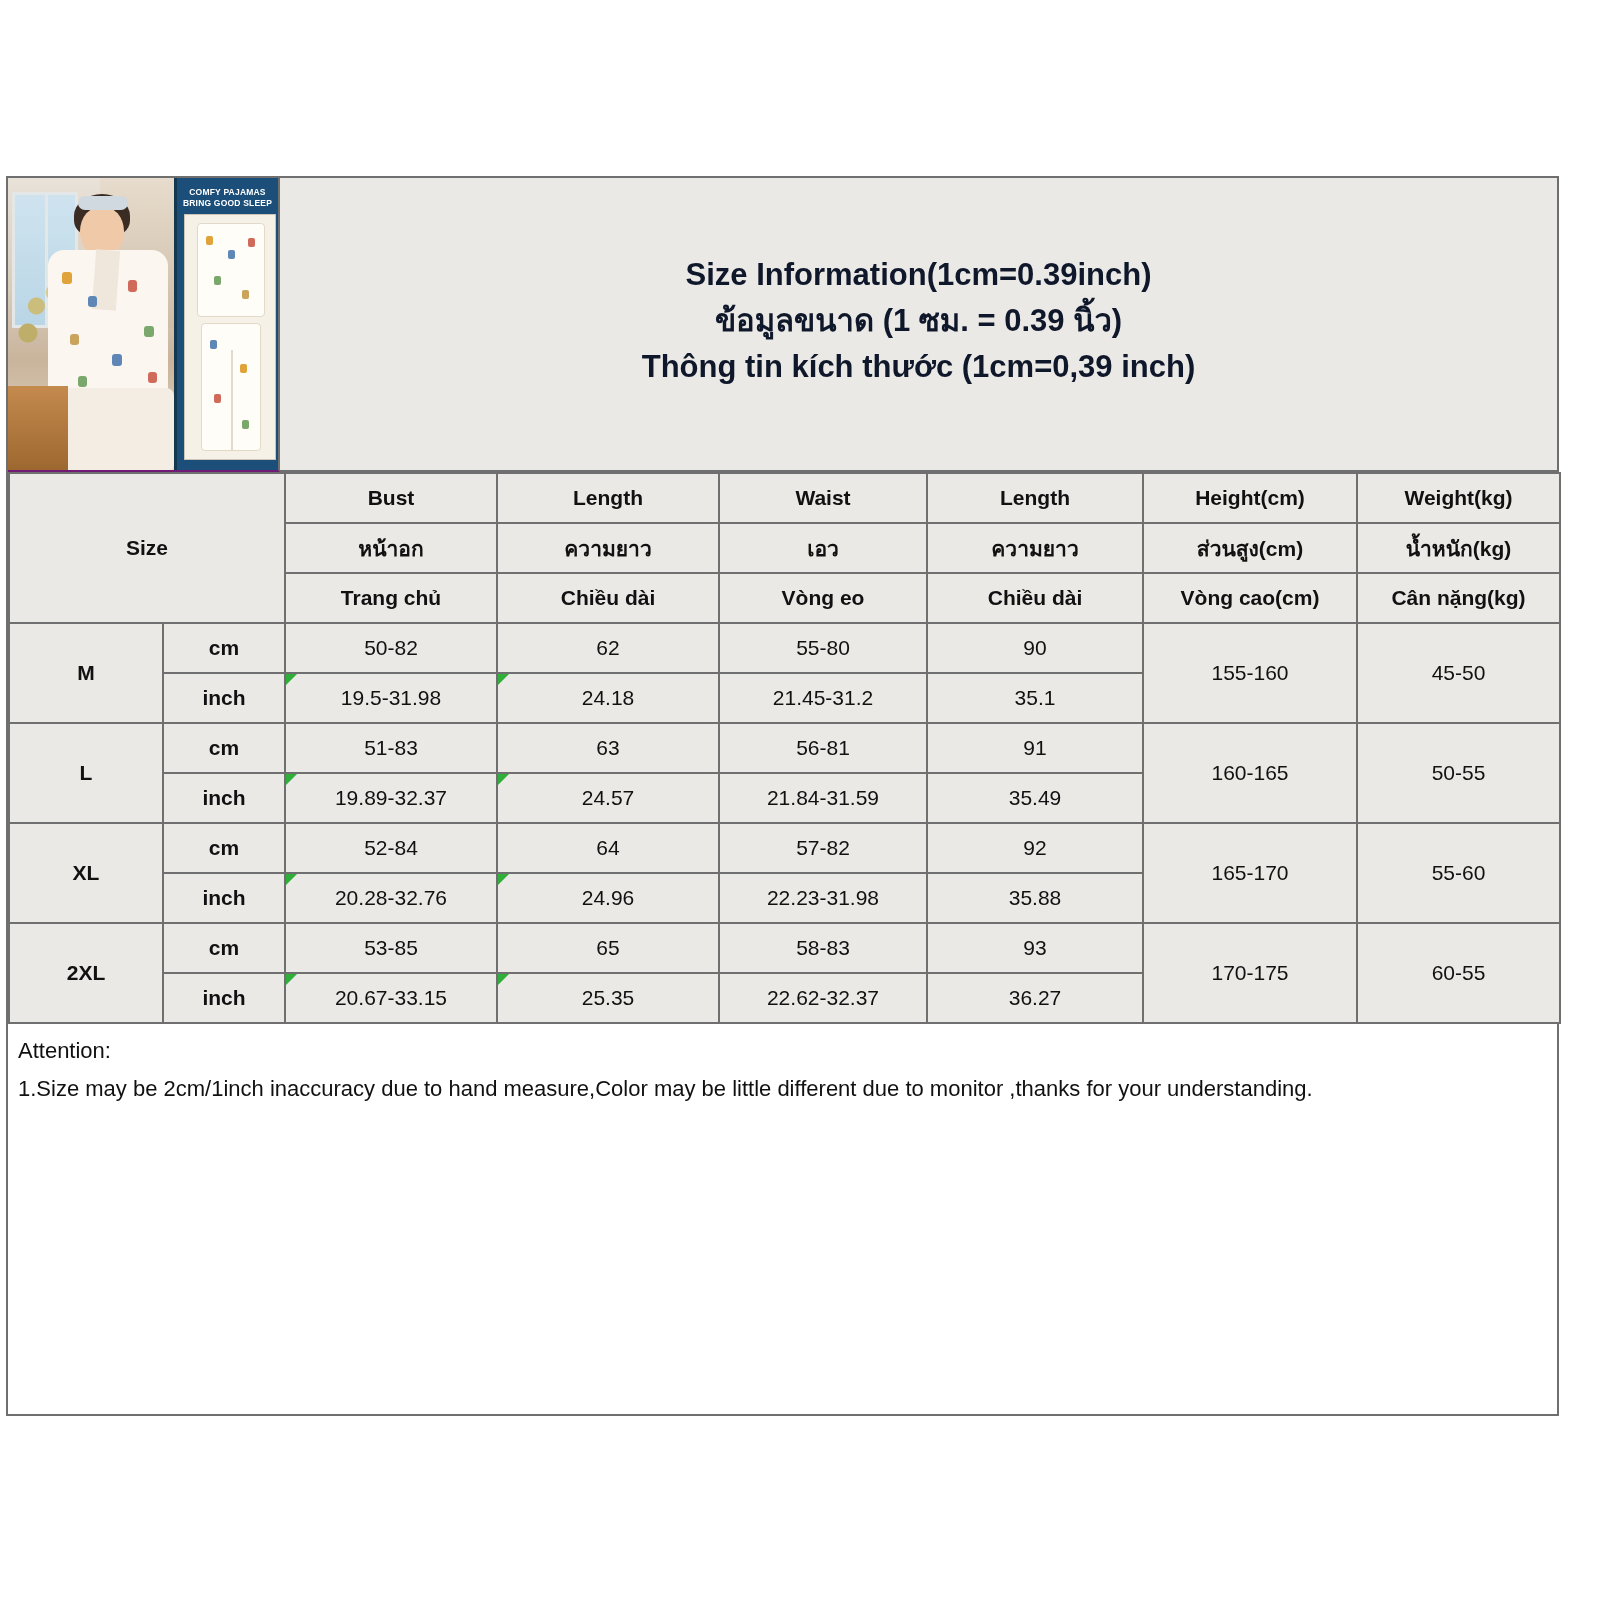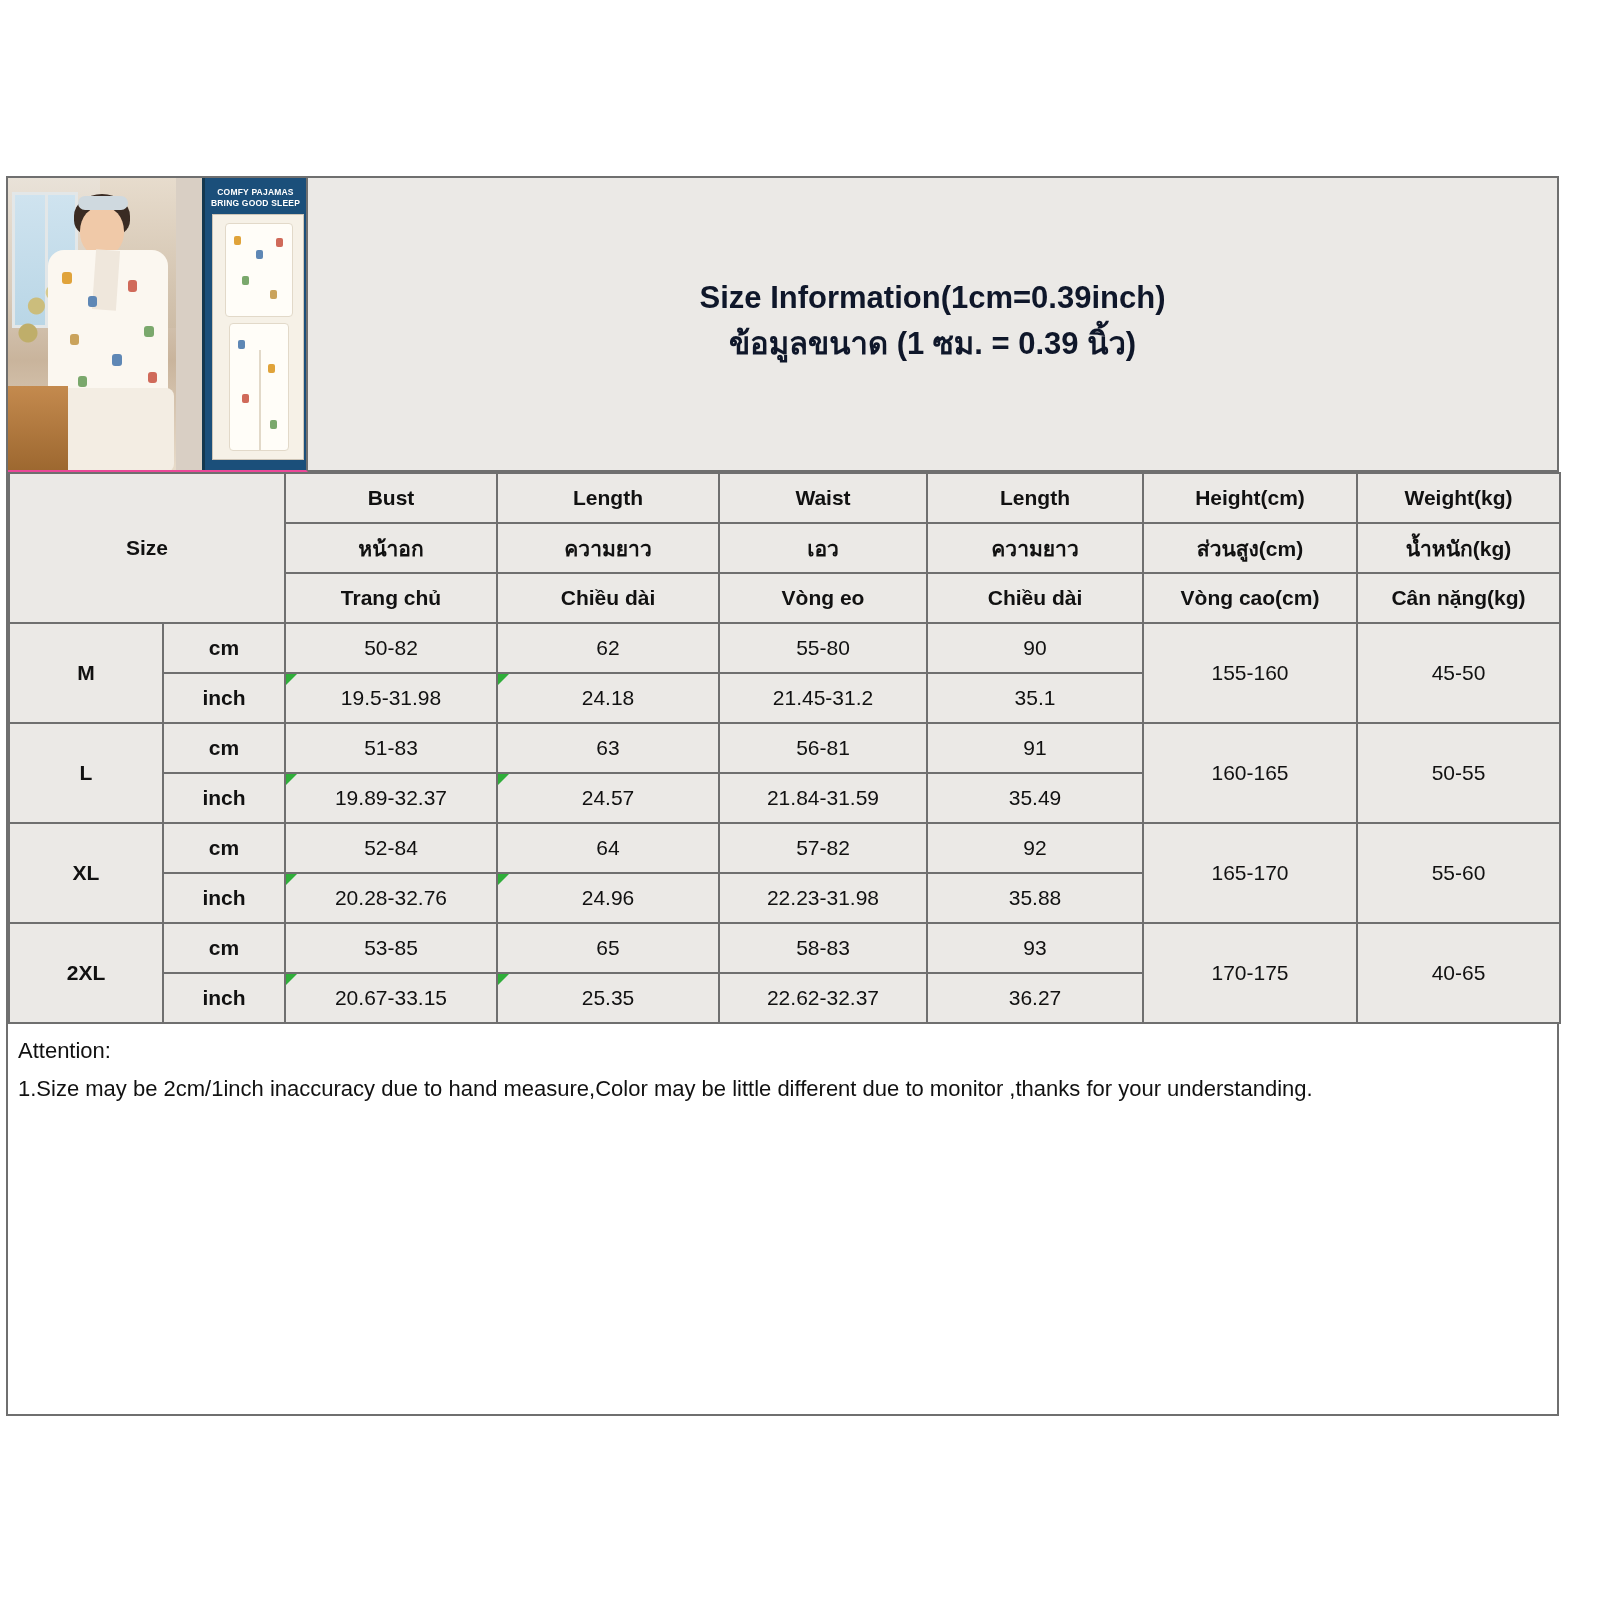--- a/index.html
+++ b/index.html
@@ -31,25 +31,25 @@
     background: #ffffff;
   }
 
   
   .top-area {
     display: flex;
     height: 294px;
     box-sizing: border-box;
   }
   .photo-cell {
-    width: 300px;
+    width: 272px;
     height: 294px;
     box-sizing: border-box;
     border-right: 2px solid #6f6f6f;
-    border-bottom: 2px solid #ec4899;
+    border-bottom: 2px solid #701a75;
     position: relative;
     overflow: hidden;
     background: #d9cfc4;
   }
   .photo-left {
     position: absolute;
     left: 0; top: 0;
     width: 168px; height: 294px;
     background:
       linear-gradient(180deg, #e9e2d8 0%, #d9ccbc 38%, #c9b49c 62%, #e8dccb 100%);
@@ -289,20 +289,21 @@
               <span class="pd" style="left:12px;top:70px;background:#d06a5a;"></span>
               <span class="pd" style="left:40px;top:96px;background:#7aa86c;"></span>
             </div>
           </div>
         </div>
       </div>
 
       <div class="title-cell">
         <div class="title-line">Size Information(1cm=0.39inch)</div>
         <div class="title-line">ข้อมูลขนาด (1 ซม. = 0.39 นิ้ว)</div>
+        <div class="title-line">Thông tin kích thước (1cm=0,39 inch)</div>
       </div>
     </div>
 
     <table class="size-table">
       <colgroup>
         <col class="col-size">
           <col class="col-unit">
           <col class="col-bust">
           <col class="col-len1">
         <col class="col-waist">
@@ -393,21 +394,21 @@
         </tr>
 
         <tr>
           <td class="size-label" rowspan="2">2XL</td>
           <td class="unit">cm</td>
           <td class="val">53-85</td>
           <td class="val">65</td>
           <td class="val">58-83</td>
           <td class="val">93</td>
           <td class="span-val" rowspan="2">170-175</td>
-          <td class="span-val" rowspan="2">40-65</td>
+          <td class="span-val" rowspan="2">60-55</td>
         </tr>
         <tr>
           <td class="unit">inch</td>
           <td class="val mark">20.67-33.15</td>
           <td class="val mark">25.35</td>
           <td class="val">22.62-32.37</td>
           <td class="val">36.27</td>
         </tr>
       </tbody>
     </table>

